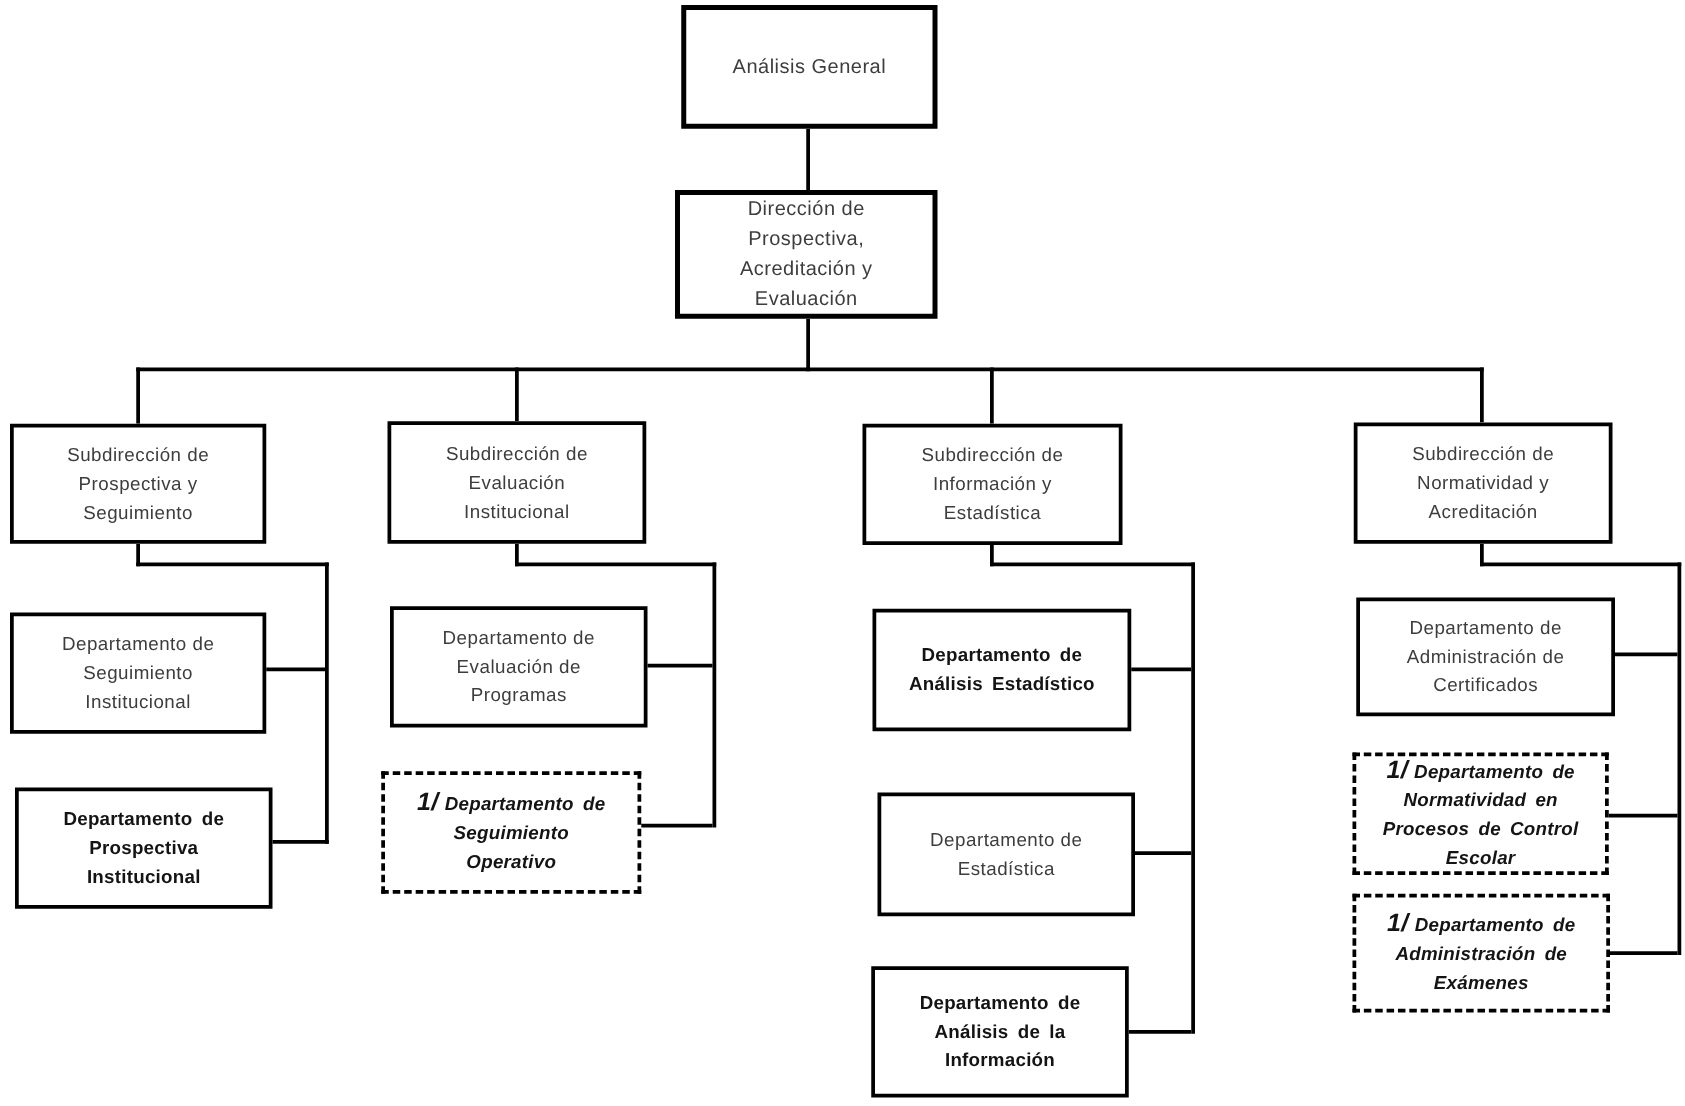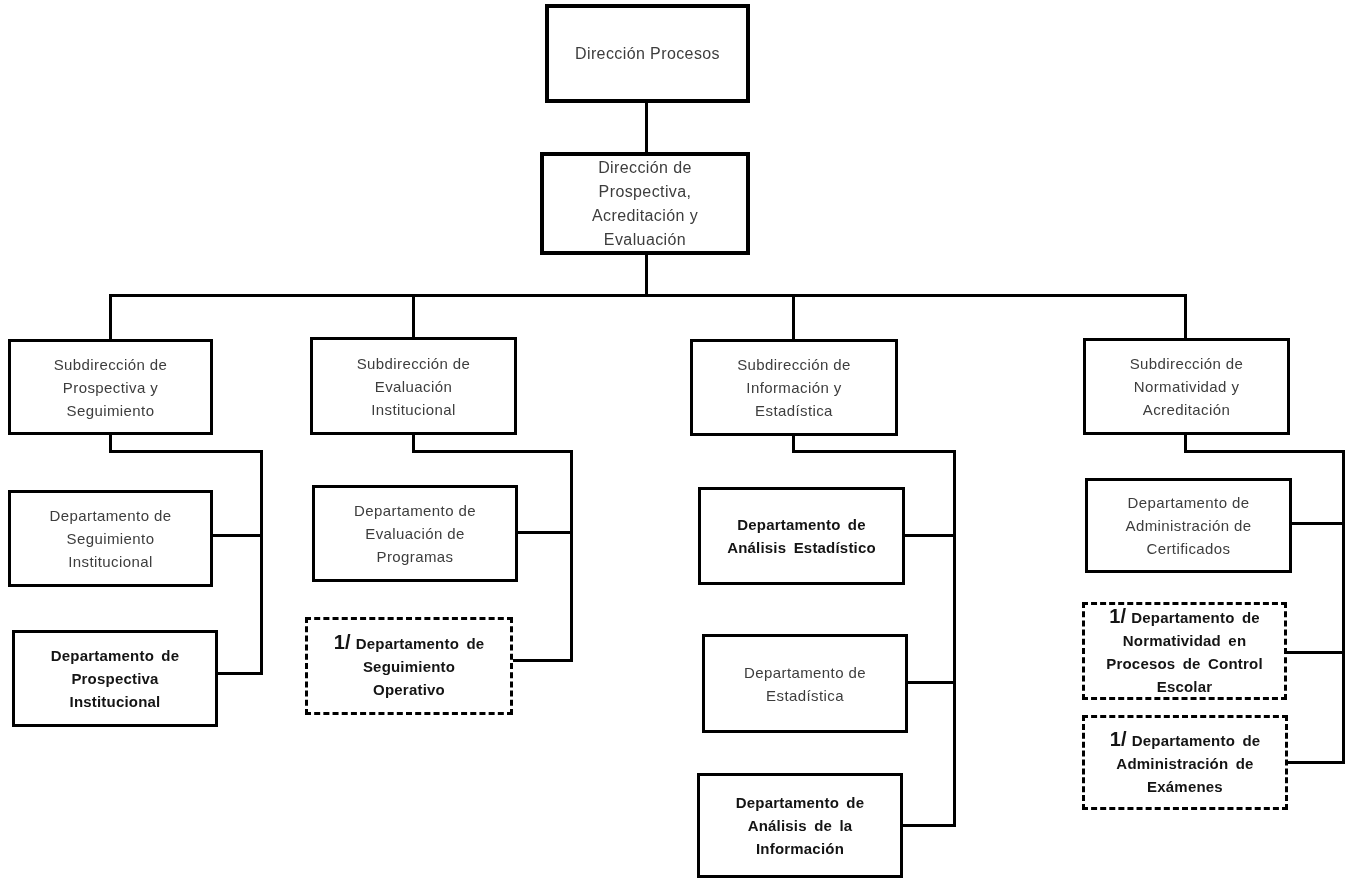--- a/index.html
+++ b/index.html
@@ -8,21 +8,21 @@
     font-family:"Liberation Sans","DejaVu Sans",sans-serif; overflow:hidden;
   }
   .box {
     position:absolute; box-sizing:border-box; background:#ffffff;
     border:3px solid #000000; display:flex; align-items:center; justify-content:center;
     text-align:center; color:#3d3d3d; font-size:15px; line-height:23px;
     letter-spacing:0.4px; padding:2px 6px; z-index:2;
   }
   .box.big { border-width:4px; font-size:16px; line-height:24px; }
   .box.bold { font-weight:700; color:#141414; word-spacing:3px; letter-spacing:0.2px; }
-  .box.dashed { border-style:dashed; }
+  .box.dashed { border-style:dashed;font-style:italic; }
   .txt { white-space:pre-line; }
   .prefix { font-size:20px; font-weight:700; margin-right:5px; }
   .line { position:absolute; background:#000000; z-index:1; }
   .line.h { height:3px; }
   .line.v { width:3px; }
 </style>
 </head>
 <body>
 
 <div class="canvas">
@@ -55,21 +55,21 @@
   <div class="line h" style="left:901px;top:824px;width:52px"></div>
 
   <div class="line v" style="left:1184px;top:435px;height:18px"></div>
   <div class="line h" style="left:1184px;top:450px;width:161px"></div>
   <div class="line v" style="left:1342px;top:450px;height:314px"></div>
   <div class="line h" style="left:1290px;top:522px;width:52px"></div>
   <div class="line h" style="left:1285px;top:651px;width:57px"></div>
   <div class="line h" style="left:1286px;top:761px;width:56px"></div>
 
   <div class="box big" style="left:545px;top:4px;width:205px;height:99px">
-    <div class="txt">Dirección Procesos</div>
+    <div class="txt">Análisis General</div>
   </div>
 
   <div class="box big" style="left:540px;top:152px;width:210px;height:103px">
     <div class="txt">Dirección de
 Prospectiva,
 Acreditación y
 Evaluación</div>
   </div>
 
   <div class="box" style="left:8px;top:339px;width:205px;height:96px">

